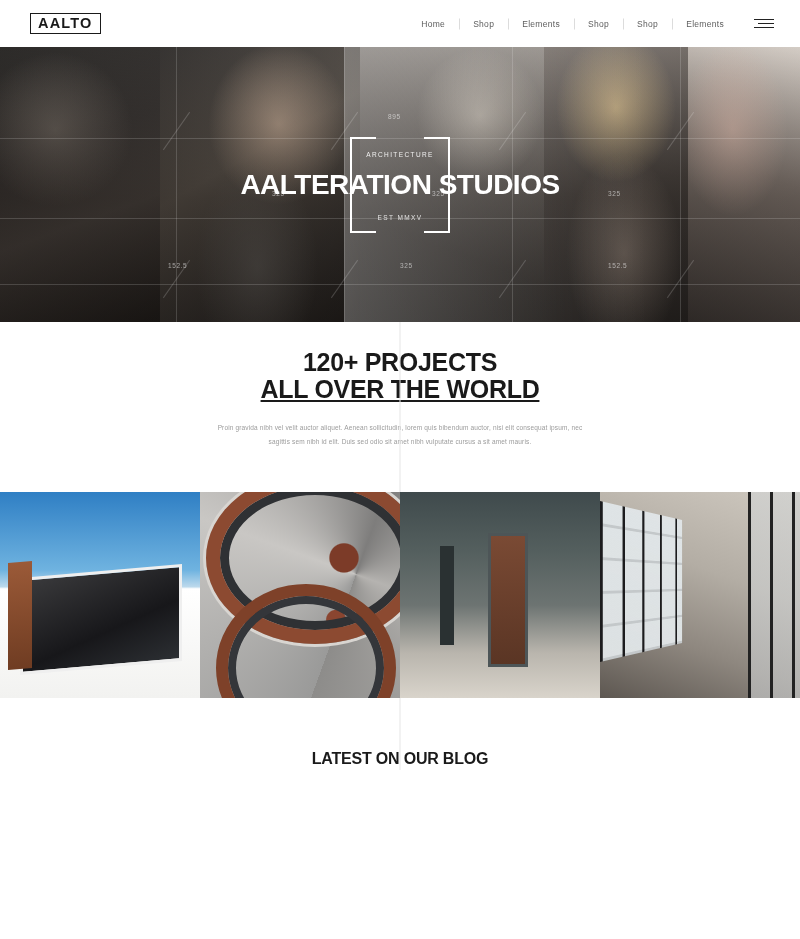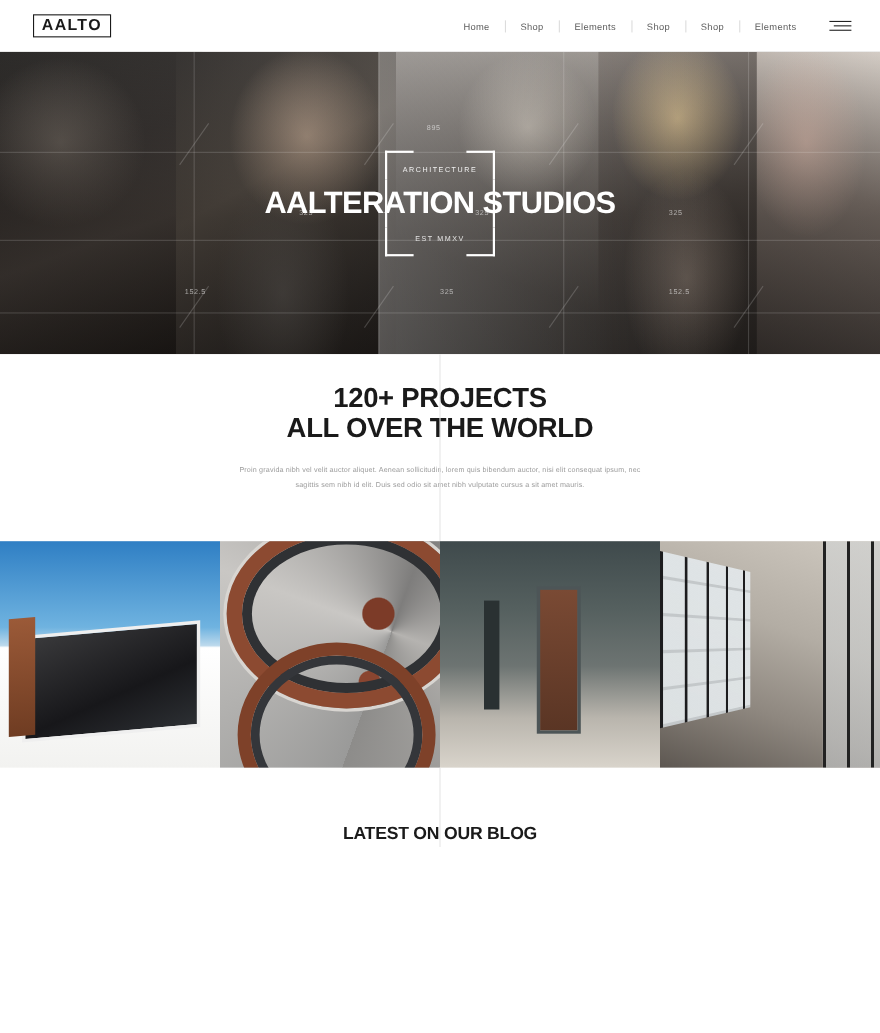--- a/index.html
+++ b/index.html
@@ -97,21 +97,21 @@
     font-size:6.5px; color:rgba(255,255,255,.9); letter-spacing:1.4px; }
   .estline { position:absolute; bottom:12px; left:0; right:0; text-align:center;
     font-size:6.5px; color:rgba(255,255,255,.82); letter-spacing:1.4px; }
   .hero-title { position:absolute; left:0; right:0; top:50%; transform:translateY(-50%);
     text-align:center; color:#fff; font-size:28px; font-weight:bold;
     letter-spacing:-.5px; line-height:1; white-space:nowrap; }
 
   
   .intro { background:#fff; padding:27px 0 44px; position:relative; text-align:center; }
   .intro h2 { font-size:25px; font-weight:bold; line-height:1.08; letter-spacing:-.3px; }
-  .intro h2 .l2 { display:block; }
+  .intro h2 .l2 { display:block;text-decoration:underline; }
   .intro p { margin:18px auto 0; max-width:380px; font-size:6.5px; line-height:2.1;
     color:#9b9b9b; letter-spacing:.15px; }
   .vline { position:absolute; left:50%; width:1px; background:#e6e6e6; transform:translateX(-.5px); }
 
   
   .portfolio { display:flex; height:206px; }
   .pf { flex:1; position:relative; overflow:hidden; }
   .pf-1 {
     background:
       linear-gradient(180deg,#2f7fc4 0%,#6fb3e0 38%,#bcd9ec 46%, #ffffff 47%, #f2f2f0 100%);

